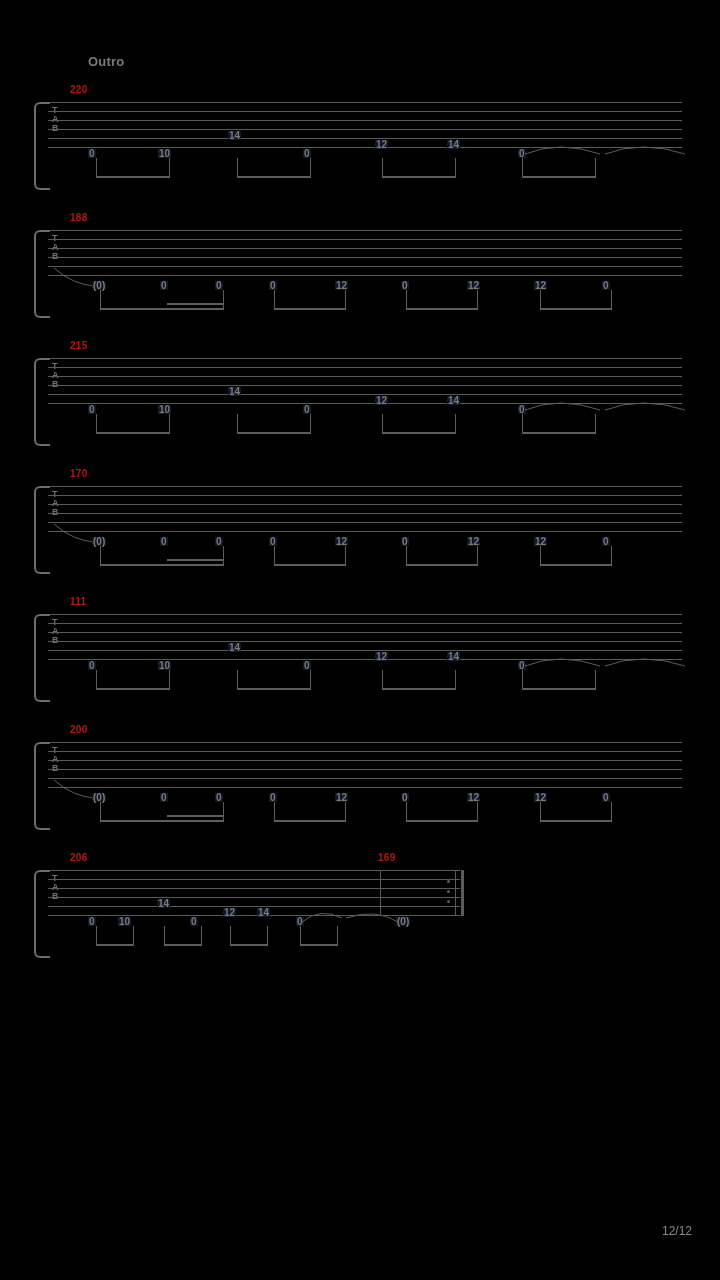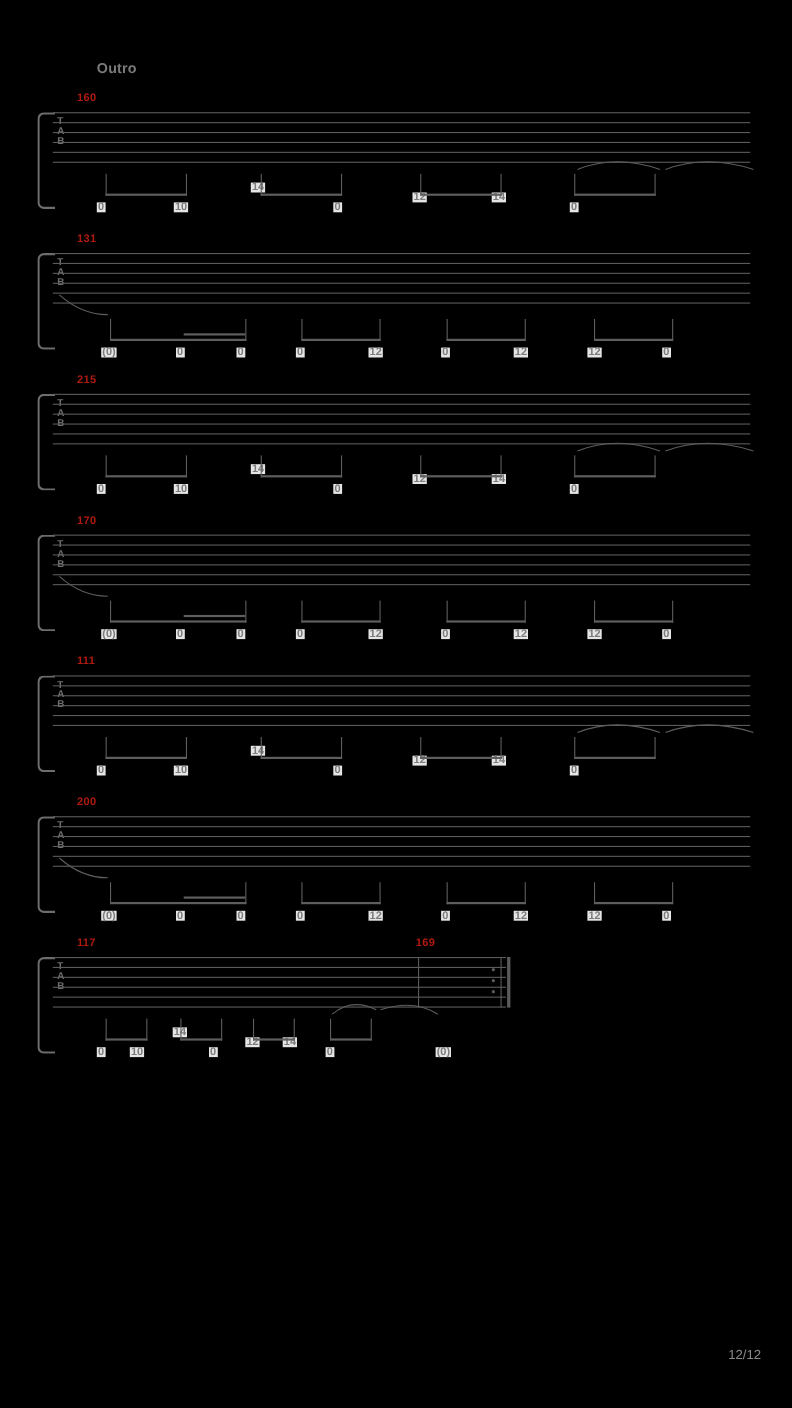--- a/index.html
+++ b/index.html
@@ -83,25 +83,24 @@
     font-weight: bold;
     line-height: 9px;
     letter-spacing: 0;
   }
 
   .fret {
     position: absolute;
     color: #7b7b7b;
     font-size: 10px;
     font-weight: bold;
-    background: #e5e5e5;
+    background: #0f172a;
     padding: 0 1px;
     line-height: 9px;
     white-space: nowrap;
-    margin-top: 35px;
   }
 
   .beam {
     position: absolute;
     border-left: 1px solid #5e5e5e;
     border-right: 1px solid #5e5e5e;
     border-bottom: 2px solid #5e5e5e;
   }
   .beam2 {
     position: absolute;
@@ -152,21 +151,21 @@
   }
 </style>
 </head>
 <body>
 
 <div class="page">
 
   <div class="section-title">Outro</div>
 
   <div class="system" style="top:84px;">
-    <div class="bar-number" style="left:70px; top:0px;">160</div>
+    <div class="bar-number" style="left:70px; top:0px;">220</div>
     <div class="brace" style="left:34px; top:18px; height:84px;"></div>
     <div class="tab-clef" style="left:52px; top:22px;">T<br>A<br>B</div>
     <div class="staff" style="top:18px; width:634px;">
       <div class="line l0"></div>
         <div class="line l1"></div>
         <div class="line l2"></div>
       <div class="line l3"></div>
         <div class="line l4"></div>
         <div class="line l5"></div>
     </div>
@@ -181,21 +180,21 @@
       <path d="M5,12 Q40,-2 80,12" stroke="#5e5e5e" stroke-width="1" fill="none"></path>
       <path d="M85,12 Q122,-2 165,12" stroke="#5e5e5e" stroke-width="1" fill="none"></path>
     </svg>
     <div class="beam" style="left:96px; top:74px; width:72px; height:18px;"></div>
     <div class="beam" style="left:237px; top:74px; width:72px; height:18px;"></div>
     <div class="beam" style="left:382px; top:74px; width:72px; height:18px;"></div>
     <div class="beam" style="left:522px; top:74px; width:72px; height:18px;"></div>
   </div>
 
   <div class="system" style="top:212px;">
-    <div class="bar-number" style="left:70px; top:0px;">131</div>
+    <div class="bar-number" style="left:70px; top:0px;">188</div>
     <div class="brace" style="left:34px; top:18px; height:84px;"></div>
     <div class="tab-clef" style="left:52px; top:22px;">T<br>A<br>B</div>
     <div class="staff" style="top:18px; width:634px;">
       <div class="line l0"></div>
         <div class="line l1"></div>
         <div class="line l2"></div>
       <div class="line l3"></div>
         <div class="line l4"></div>
         <div class="line l5"></div>
     </div>
@@ -332,21 +331,21 @@
     <div class="fret" style="left:534px; top:69px;">12</div>
     <div class="fret" style="left:602px; top:69px;">0</div>
     <div class="beam" style="left:100px; top:78px; width:122px; height:18px;"></div>
     <div class="beam2" style="left:167px; top:91px; width:56px;"></div>
     <div class="beam" style="left:274px; top:78px; width:70px; height:18px;"></div>
     <div class="beam" style="left:406px; top:78px; width:70px; height:18px;"></div>
     <div class="beam" style="left:540px; top:78px; width:70px; height:18px;"></div>
   </div>
 
   <div class="system" style="top:852px;">
-    <div class="bar-number" style="left:70px; top:0px;">117</div>
+    <div class="bar-number" style="left:70px; top:0px;">206</div>
     <div class="bar-number" style="left:378px; top:0px;">169</div>
     <div class="brace" style="left:34px; top:18px; height:84px;"></div>
     <div class="tab-clef" style="left:52px; top:22px;">T<br>A<br>B</div>
     <div class="staff" style="top:18px; width:412px;">
       <div class="line l0"></div>
         <div class="line l1"></div>
         <div class="line l2"></div>
       <div class="line l3"></div>
         <div class="line l4"></div>
         <div class="line l5"></div>

